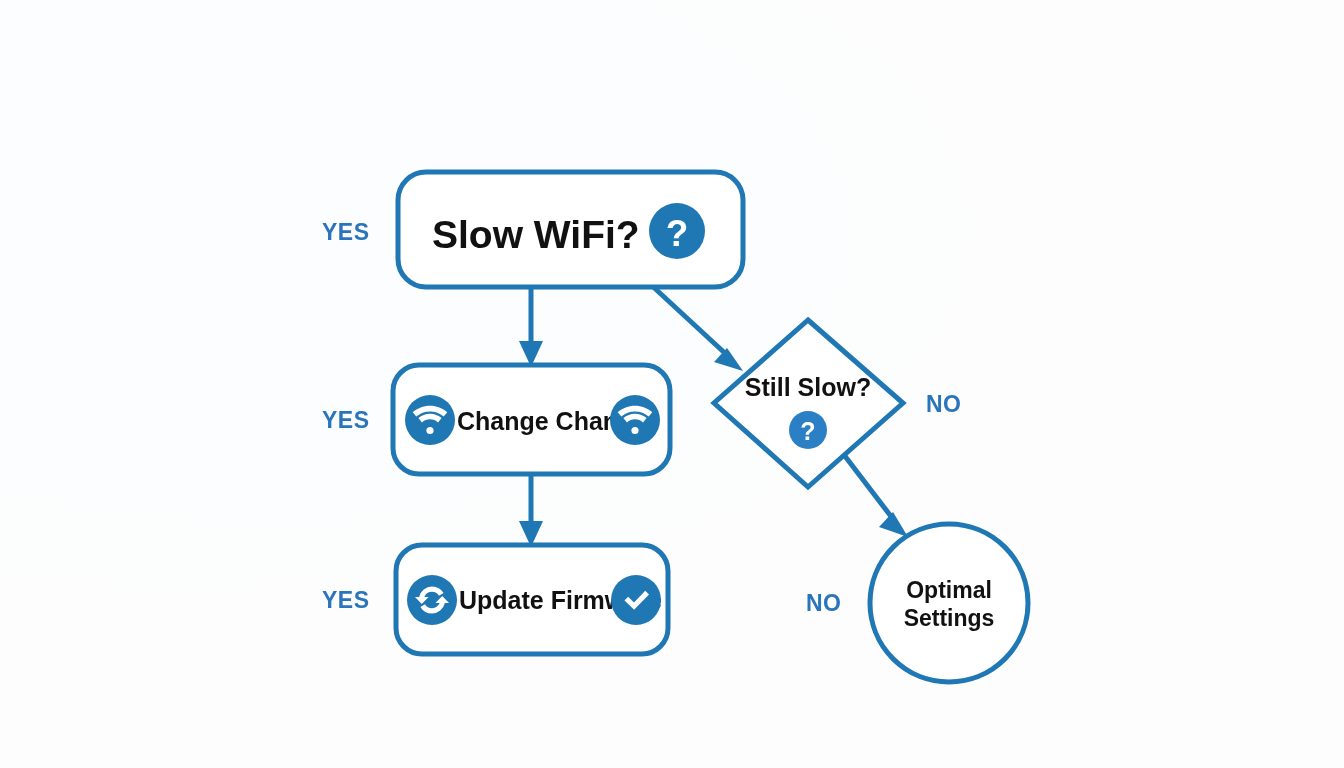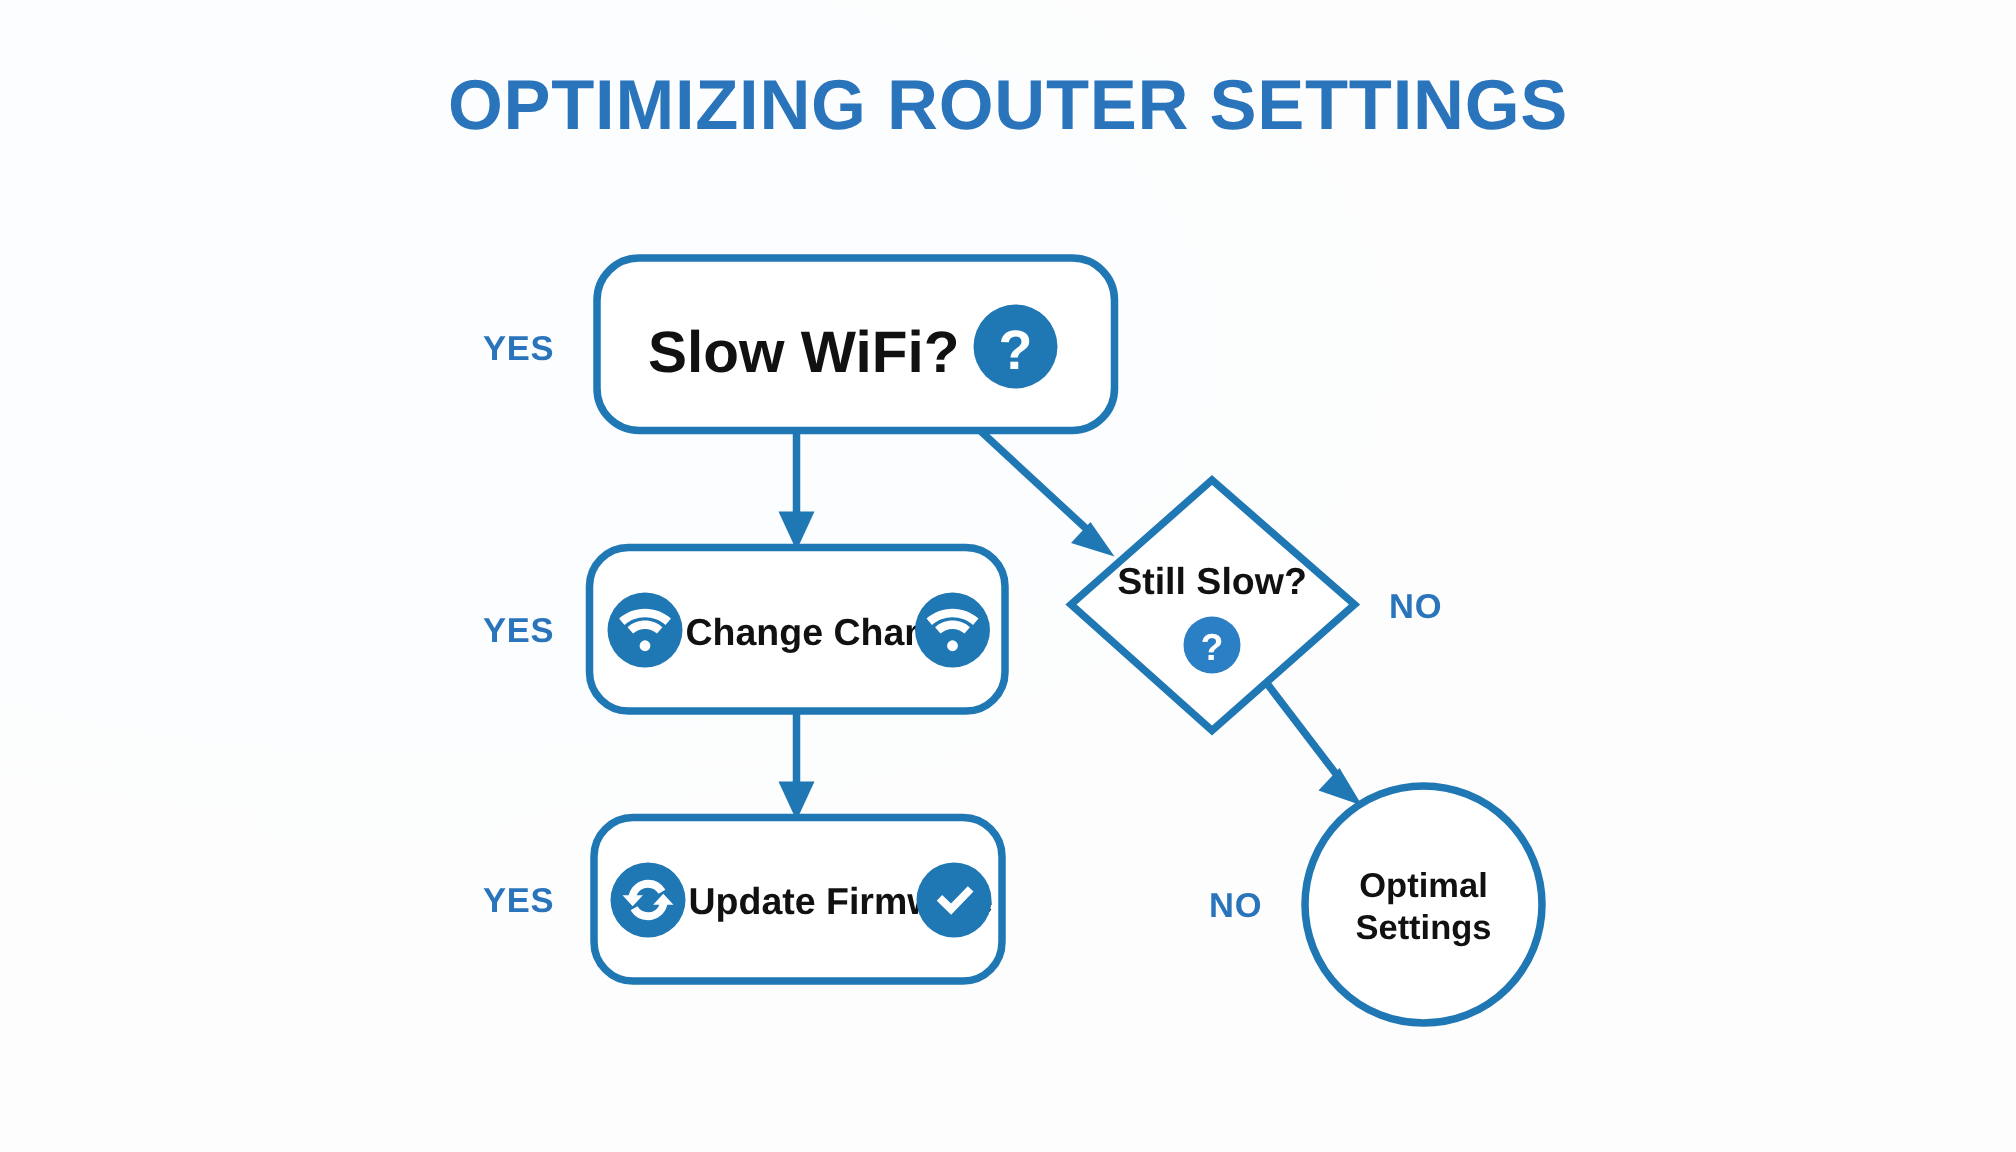--- a/index.html
+++ b/index.html
@@ -64,21 +64,20 @@
     font-weight: bold;
     text-anchor: middle;
   }
   .ico-white { fill: #ffffff; }
 </style>
 </head>
 <body>
 
 <div id="stage">
 
-  <div id="chart-title">OPTIMIZING ROUTER SETTINGS</div>
 
   <svg id="flow" viewBox="0 0 1344 768">
     <defs>
       <clipPath id="clipBoxA">
           <rect x="398" y="172" width="345" height="115" rx="28"></rect>
         </clipPath>
     </defs>
 
     <g>
       <line class="connector" x1="531" y1="288" x2="531" y2="345"></line>

